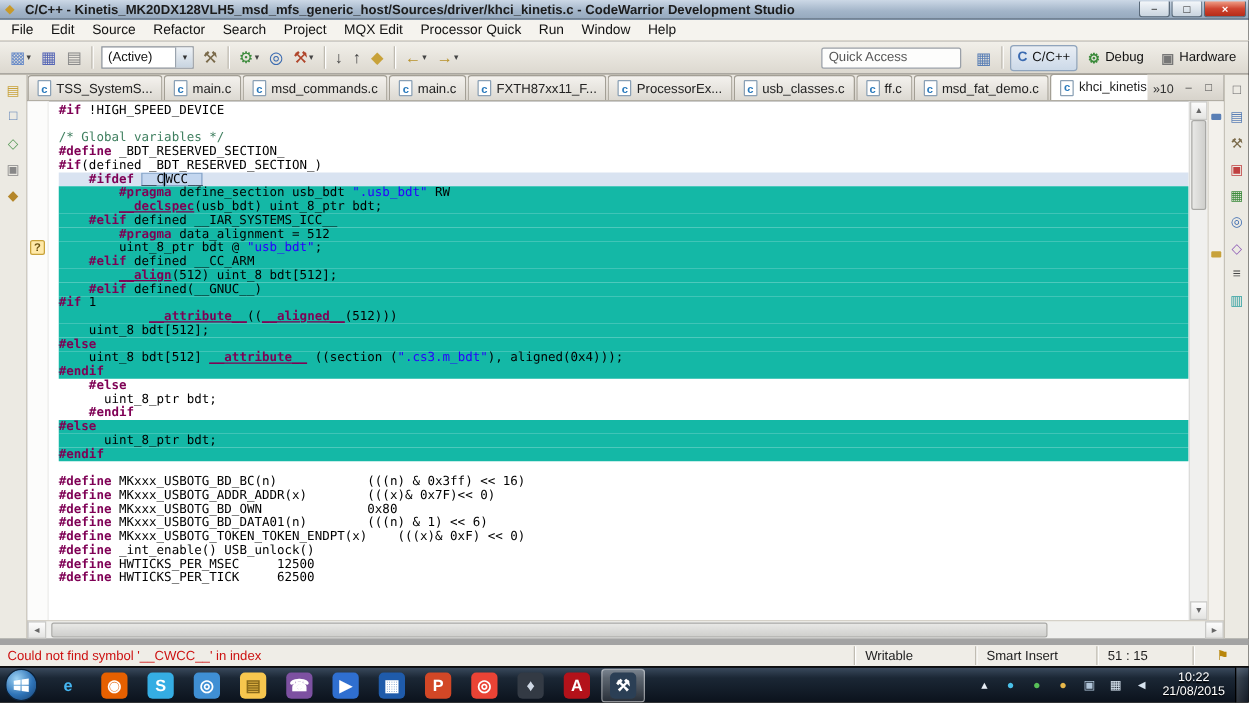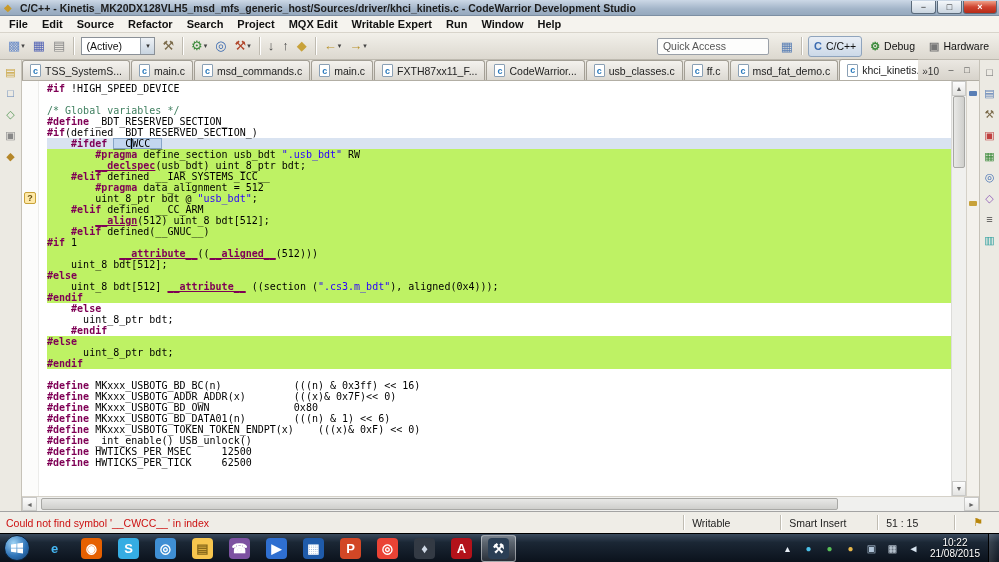--- a/index.html
+++ b/index.html
@@ -9,21 +9,21 @@
   
   .titlebar { height:16px; background:linear-gradient(180deg,#ccd8e6,#a2b4c8 60%,#96a9be); border-bottom:1px solid #7d8fa3; display:flex; align-items:center; padding:0 2px; }
   .win-icon { width:12px; height:12px; font-size:10px; color:#c89a2a; margin:0 4px 0 2px; line-height:12px; }
   .title-text { flex:1; font-size:10.5px; color:#1c1c1c; white-space:nowrap; overflow:hidden;font-weight:bold; }
   .win-controls { display:flex; height:14px; }
   .win-btn { width:25px; height:13px; border:1px solid #5a6a7a; border-top:none; margin-left:1px; display:flex; align-items:center; justify-content:center; font-size:9px; color:#222; background:linear-gradient(180deg,#f4f7fa,#c9d4df); border-radius:0 0 3px 3px; }
   .win-btn.close { width:34px; background:linear-gradient(180deg,#f0a088,#cf4430 50%,#b52b18); color:#fff; font-weight:bold; }
 
   
   .menubar { height:17px; background:#f5f3ee; border-bottom:1px solid #d8d4cb; display:flex; align-items:center; padding-left:2px; }
-  .menu-item { padding:1px 7px; color:#111; cursor:default;font-weight:bold; }
+  .menu-item { padding:1px 7px; color:#111; cursor:default; }
 
   
   .toolbar { height:27px; background:linear-gradient(180deg,#f2f0ea,#dcd8cf); border-bottom:1px solid #bdb9af; display:flex; align-items:center; padding:0 4px; }
   .tb-groups { display:flex; align-items:center; }
   .tb-sep { width:1px; height:18px; background:#bfbbb1; box-shadow:1px 0 0 #fff; margin:0 4px; }
   .tb-btn { height:20px; display:flex; align-items:center; padding:0 2px; border:1px solid transparent; border-radius:2px; margin:0 1px; }
   .tb-glyph { font-size:13px; line-height:18px; }
   .tb-dd { font-size:7px; color:#444; margin-left:1px; }
   .tb-combo { width:74px; height:18px; background:#fff; border:1px solid #8a9097; display:flex; align-items:center; margin:0 3px; }
   .combo-text { flex:1; padding-left:4px; font-size:10.5px; color:#111; }
@@ -57,21 +57,21 @@
   .tab-overflow { font-size:10px; color:#333; padding:0 4px 3px 4px; }
   .tabrow-ctrl { margin-left:auto; display:flex; align-items:center; padding:0 4px 3px 0; }
   .tabrow-btn { width:16px; height:14px; display:flex; align-items:center; justify-content:center; font-size:9px; color:#444; border:1px solid transparent; }
 
   
   .editor { flex:1; display:flex; background:#fff; min-height:0; }
   .ann-ruler { width:17px; background:#fcfcfb; border-right:1px solid #ececea; position:relative; }
   .marker { position:absolute; left:2px; width:12px; height:12px; background:#ffe9a8; border:1px solid #c8a23a; border-radius:2px; font-size:9px; font-weight:bold; color:#6a5212; display:flex; align-items:center; justify-content:center; }
   .code { flex:1; overflow:hidden; padding:2px 0 0 8px; font-family:"DejaVu Sans Mono","Liberation Mono",monospace; font-size:10px; }
   .code-line { height:11px; line-height:11px; white-space:pre; }
-  .bg-inactive { background:#bef264; }
+  .bg-inactive { background:#14b8a6; }
   .bg-current { background:#d9e3f1; }
   .tok-pp { color:#7f0055; font-weight:bold; }
   .tok-t { color:#000;margin-top:37px; }
   .tok-com { color:#3f7f5f; }
   .tok-str { color:#2a00ff; }
   .tok-kwu { color:#7f0055; font-weight:bold; text-decoration:underline; }
   .tok-occ { color:#000; background:#c3d6ef; box-shadow:inset 0 0 0 1px #87a5c8; }
   .caret { display:inline-block; width:1px; height:11px; background:#000; vertical-align:bottom; }
 
   .vscroll { width:15px; background:#f0f0ee; border-left:1px solid #dcdcda; display:flex; flex-direction:column; }
@@ -80,21 +80,21 @@
   .vthumb { position:absolute; top:0; left:1px; right:1px; height:72px; background:linear-gradient(90deg,#e8e8e6,#cfcfcc); border:1px solid #a8a8a5; border-radius:2px; }
   .ov-ruler { width:13px; background:#f3f1ec; border-left:1px solid #d5d1c8; position:relative; }
   .ov-mark { position:absolute; left:2px; width:8px; height:5px; border-radius:1px; }
 
   .hscroll { height:15px; background:#f0f0ee; border-top:1px solid #d5d1c8; display:flex; }
   .scroll-arrow.h { width:15px; height:100%; }
   .htrack { flex:1; position:relative; }
   .hthumb { position:absolute; left:4px; top:1px; bottom:1px; width:86%; background:linear-gradient(180deg,#e8e8e6,#cfcfcc); border:1px solid #a8a8a5; border-radius:2px; }
 
   
-  .statusbar { height:22px; background:#efede7; border-top:1px solid #a3a3a3; display:flex; align-items:center; padding:0 6px; }
+  .statusbar { height:22px; background:#efede7; border-top:5px solid #a3a3a3; display:flex; align-items:center; padding:0 6px; }
   .sb-error { flex:1; color:#cc1111; font-size:10.5px; white-space:nowrap; overflow:hidden; }
   .sb-sep { width:1px; height:15px; background:#c0bcb2; box-shadow:1px 0 0 #fff; margin:0 8px; }
   .sb-field { min-width:80px; text-align:left; color:#222; font-size:10.5px; }
   .sb-pos { min-width:60px; }
   .sb-icon { font-size:11px; color:#b8860b; margin:0 10px; }
 
   
   .taskbar { height:29px; background:linear-gradient(180deg,#3a4a5d 0%,#1b2735 30%,#0b121c 100%); display:flex; align-items:center; border-top:1px solid #000; }
   .start-orb { width:26px; height:26px; border-radius:50%; margin:0 6px 0 4px; background:radial-gradient(circle at 35% 30%,#9fd4f5,#2f74b8 55%,#173f6e); border:1px solid #0c2036; display:flex; align-items:center; justify-content:center; }
   .tb-apps { display:flex; align-items:center; height:100%; }
@@ -122,21 +122,21 @@
   </div>
 
   <div class="menubar">
       <div class="menu-item">File</div>
       <div class="menu-item">Edit</div>
       <div class="menu-item">Source</div>
       <div class="menu-item">Refactor</div>
       <div class="menu-item">Search</div>
       <div class="menu-item">Project</div>
       <div class="menu-item">MQX Edit</div>
-      <div class="menu-item">Writable Expert</div>
+      <div class="menu-item">Processor Quick</div>
       <div class="menu-item">Run</div>
       <div class="menu-item">Window</div>
       <div class="menu-item">Help</div>
     </div>
 
   <div class="toolbar">
     <div class="tb-groups">
         <div class="tb-btn">
           <span class="tb-glyph" style="color: rgb(106, 140, 200);">▩</span>
           <span class="tb-dd">▾</span>
@@ -237,21 +237,21 @@
             <div class="tab">
               <span class="file-icon">c</span>
               <span class="tab-label">main.c</span>
             </div>
             <div class="tab">
               <span class="file-icon">c</span>
               <span class="tab-label">FXTH87xx11_F...</span>
             </div>
             <div class="tab">
               <span class="file-icon">c</span>
-              <span class="tab-label">CodeWarrior...</span>
+              <span class="tab-label">ProcessorEx...</span>
             </div>
             <div class="tab">
               <span class="file-icon">c</span>
               <span class="tab-label">usb_classes.c</span>
             </div>
             <div class="tab">
               <span class="file-icon">c</span>
               <span class="tab-label">ff.c</span>
             </div>
             <div class="tab">

